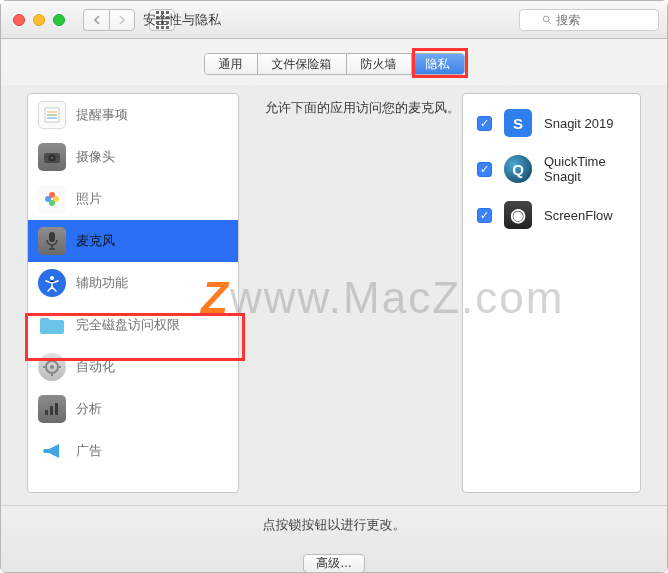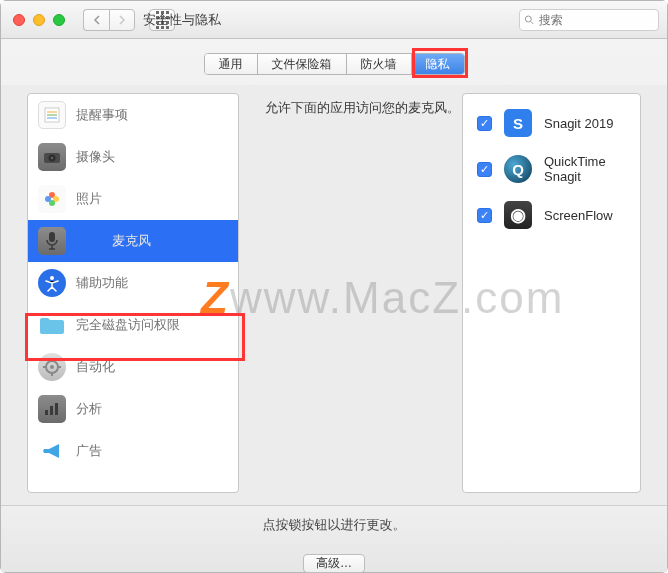--- a/index.html
+++ b/index.html
@@ -54,21 +54,21 @@
     .grid-dots { display: grid; grid-template-columns: repeat(3,3px); gap: 2px; }
     .grid-dots span { width: 3px; height: 3px; background: #6a6a6a; }
     .title-text {
       flex: 1; text-align: left; color: #3f3f3f; font-size: 13px;
       margin-left: -40px;
     }
     .search-box {
       width: 140px; height: 22px;
       background: #fefefe;
       border: 1px solid #cfcfcf; border-radius: 4px;
-      display: flex; align-items: center; padding: 0 4px; gap: 4px;
+      display: flex; align-items: center; padding: 0 22px; gap: 4px;
     }
     .search-box svg { width: 12px; height: 12px; fill: #9c9c9c; }
     .search-box input {
       border: none; outline: none; background: transparent;
       font-size: 12px; width: 100%; color: #666;
     }
     .tabbar-wrap { display: flex; justify-content: center; padding: 14px 0 10px; position: relative; }
     .seg-control {
       display: flex; border: 1px solid #b5b5b5; border-radius: 4px;
       overflow: hidden; background: #fff; height: 22px;
@@ -100,21 +100,21 @@
       height: 42px; display: flex; align-items: center; gap: 10px;
       padding: 0 10px; cursor: pointer; position: relative;
     }
     .sb-item.selected { background: #2a6ff4; color: #fff; }
     .sb-icon {
       width: 28px; height: 28px; border-radius: 5px;
       display: flex; align-items: center; justify-content: center;
       flex-shrink: 0;
     }
     .sb-label { font-size: 13px; color: #737373; }
-    .sb-item.selected .sb-label { color: #e5e5e5; margin-left: 36px; }
+    .sb-item.selected .sb-label { color: #0f172a; }
     .sidebar-highlight {
       position: absolute; border: 3px solid #ff3535;
       left: 24px; top: 228px; width: 220px; height: 48px;
       pointer-events: none; z-index: 5;
     }
     .main {
       flex: 1; display: flex; flex-direction: row;
     }
     .desc {
       color: #3a3a3a; font-size: 13px; padding: 6px 2px 14px;

